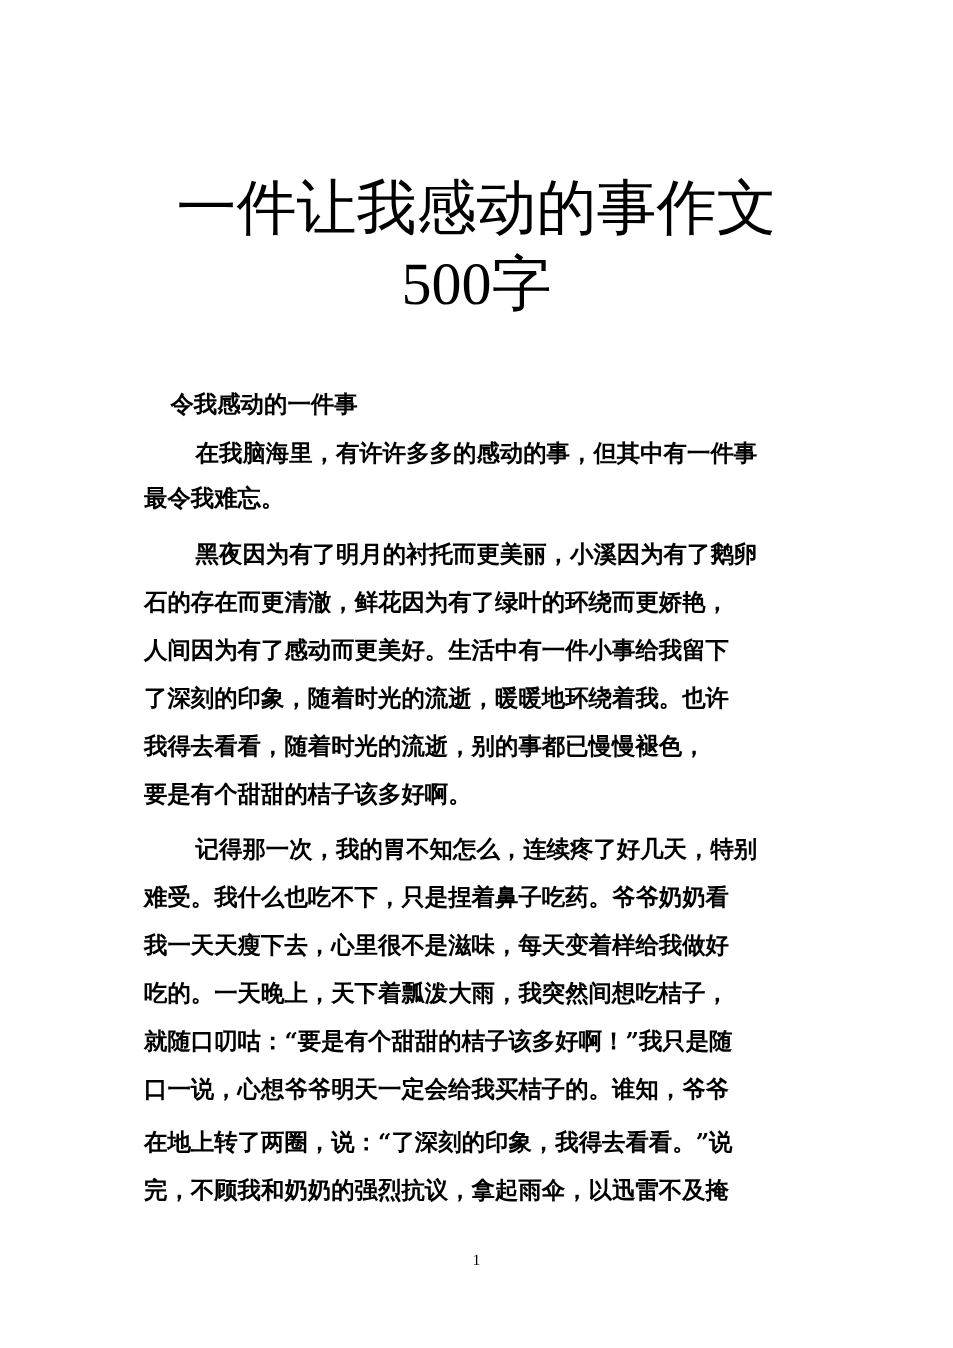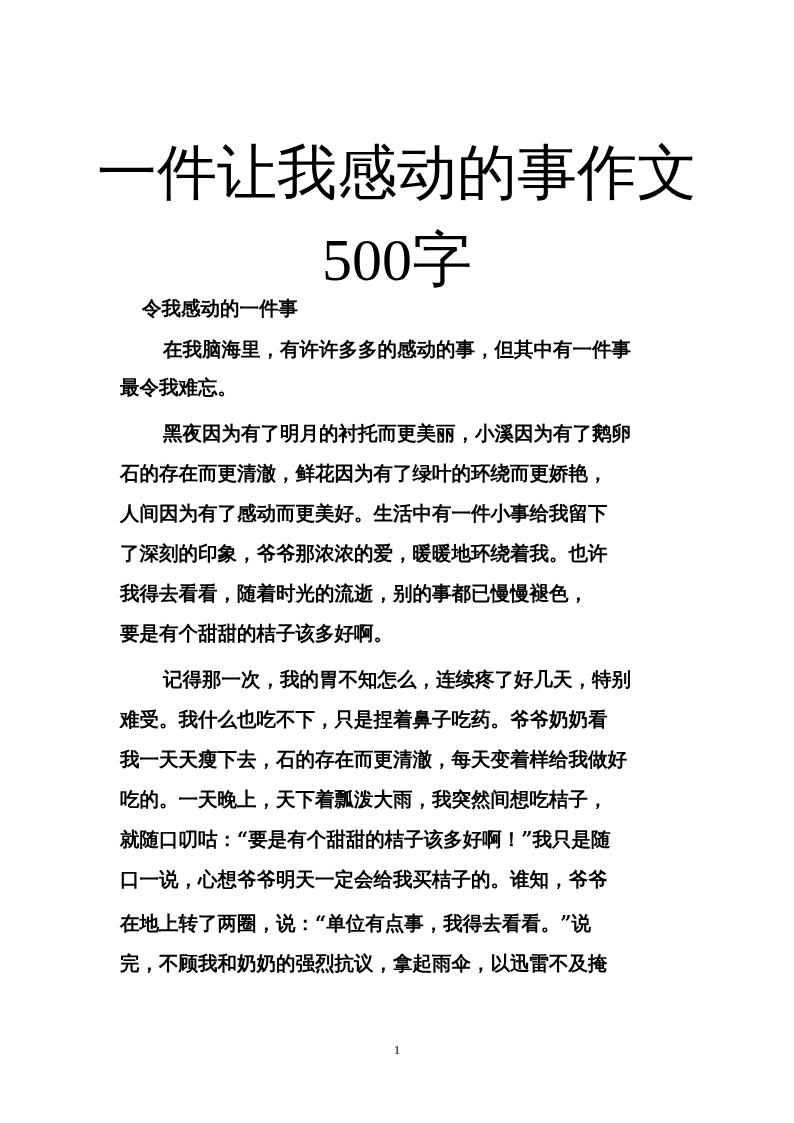--- a/index.html
+++ b/index.html
@@ -1,49 +1,49 @@
 <!DOCTYPE html>
 <html><head>
   <meta charset="utf-8">
   <style>
     html, body { margin: 0; padding: 0; background: #ffffff; }
     body { width: 794px; height: 1123px; position: relative; overflow: hidden;
            font-family: "DejaVu Serif", "Liberation Serif", serif; color: #000; }
     .title { position: absolute; left: 0; width: 794px; text-align: center;
              font-family: "Liberation Serif", "DejaVu Serif", serif;
-             font-size: 60px; line-height: 62px; font-weight: normal; }
+             font-size: 50px; line-height: 62px; font-weight: normal; }
     .title1 { top: 142px; }
-    .title2 { top: 205px; margin-top: 24px; }
+    .title2 { top: 205px; }
     .line { position: absolute; left: 120px; font-size: 19.5px; line-height: 24px;
-            white-space: nowrap; font-weight: bold; }
+            white-space: nowrap; font-weight: bold; margin-top: 28px; }
     .page-num { position: absolute; top: 1042px; left: 0; width: 794px; text-align: center;
                 font-family: "Liberation Serif", serif; font-size: 13px; }
   </style>
 </head>
 <body>
 
 <div>
   <div class="title title1">一件让我感动的事作文</div>
   <div class="title title2">500字</div>
 
   <div class="line" style="top:297px; left:142px;">令我感动的一件事</div>
 
   <div class="line" style="top:338px; left:163px;">在我脑海里，有许许多多的感动的事，但其中有一件事</div>
   <div class="line" style="top:376px;">最令我难忘。</div>
 
   <div class="line" style="top:422px; left:163px;">黑夜因为有了明月的衬托而更美丽，小溪因为有了鹅卵</div>
   <div class="line" style="top:462px;">石的存在而更清澈，鲜花因为有了绿叶的环绕而更娇艳，</div>
   <div class="line" style="top:502px;">人间因为有了感动而更美好。生活中有一件小事给我留下</div>
-  <div class="line" style="top:542px;">了深刻的印象，爷爷那浓浓的爱，暖暖地环绕着我。也许</div>
+  <div class="line" style="top:542px;">了深刻的印象，随着时光的流逝，暖暖地环绕着我。也许</div>
   <div class="line" style="top:582px;">我得去看看，随着时光的流逝，别的事都已慢慢褪色，</div>
   <div class="line" style="top:622px;">要是有个甜甜的桔子该多好啊。</div>
 
   <div class="line" style="top:668px; left:163px;text-align:right;">记得那一次，我的胃不知怎么，连续疼了好几天，特别</div>
   <div class="line" style="top:708px;">难受。我什么也吃不下，只是捏着鼻子吃药。爷爷奶奶看</div>
-  <div class="line" style="top:748px;">我一天天瘦下去，石的存在而更清澈，每天变着样给我做好</div>
+  <div class="line" style="top:748px;">我一天天瘦下去，心里很不是滋味，每天变着样给我做好</div>
   <div class="line" style="top:788px;">吃的。一天晚上，天下着瓢泼大雨，我突然间想吃桔子，</div>
   <div class="line" style="top:828px;">就随口叨咕：“要是有个甜甜的桔子该多好啊！”我只是随</div>
   <div class="line" style="top:868px;">口一说，心想爷爷明天一定会给我买桔子的。谁知，爷爷</div>
-  <div class="line" style="top:912px;">在地上转了两圈，说：“单位有点事，我得去看看。”说</div>
+  <div class="line" style="top:912px;">在地上转了两圈，说：“了深刻的印象，我得去看看。”说</div>
   <div class="line" style="top:952px;">完，不顾我和奶奶的强烈抗议，拿起雨伞，以迅雷不及掩</div>
 
   <div class="page-num">1</div>
 </div>
 
 </body></html>

